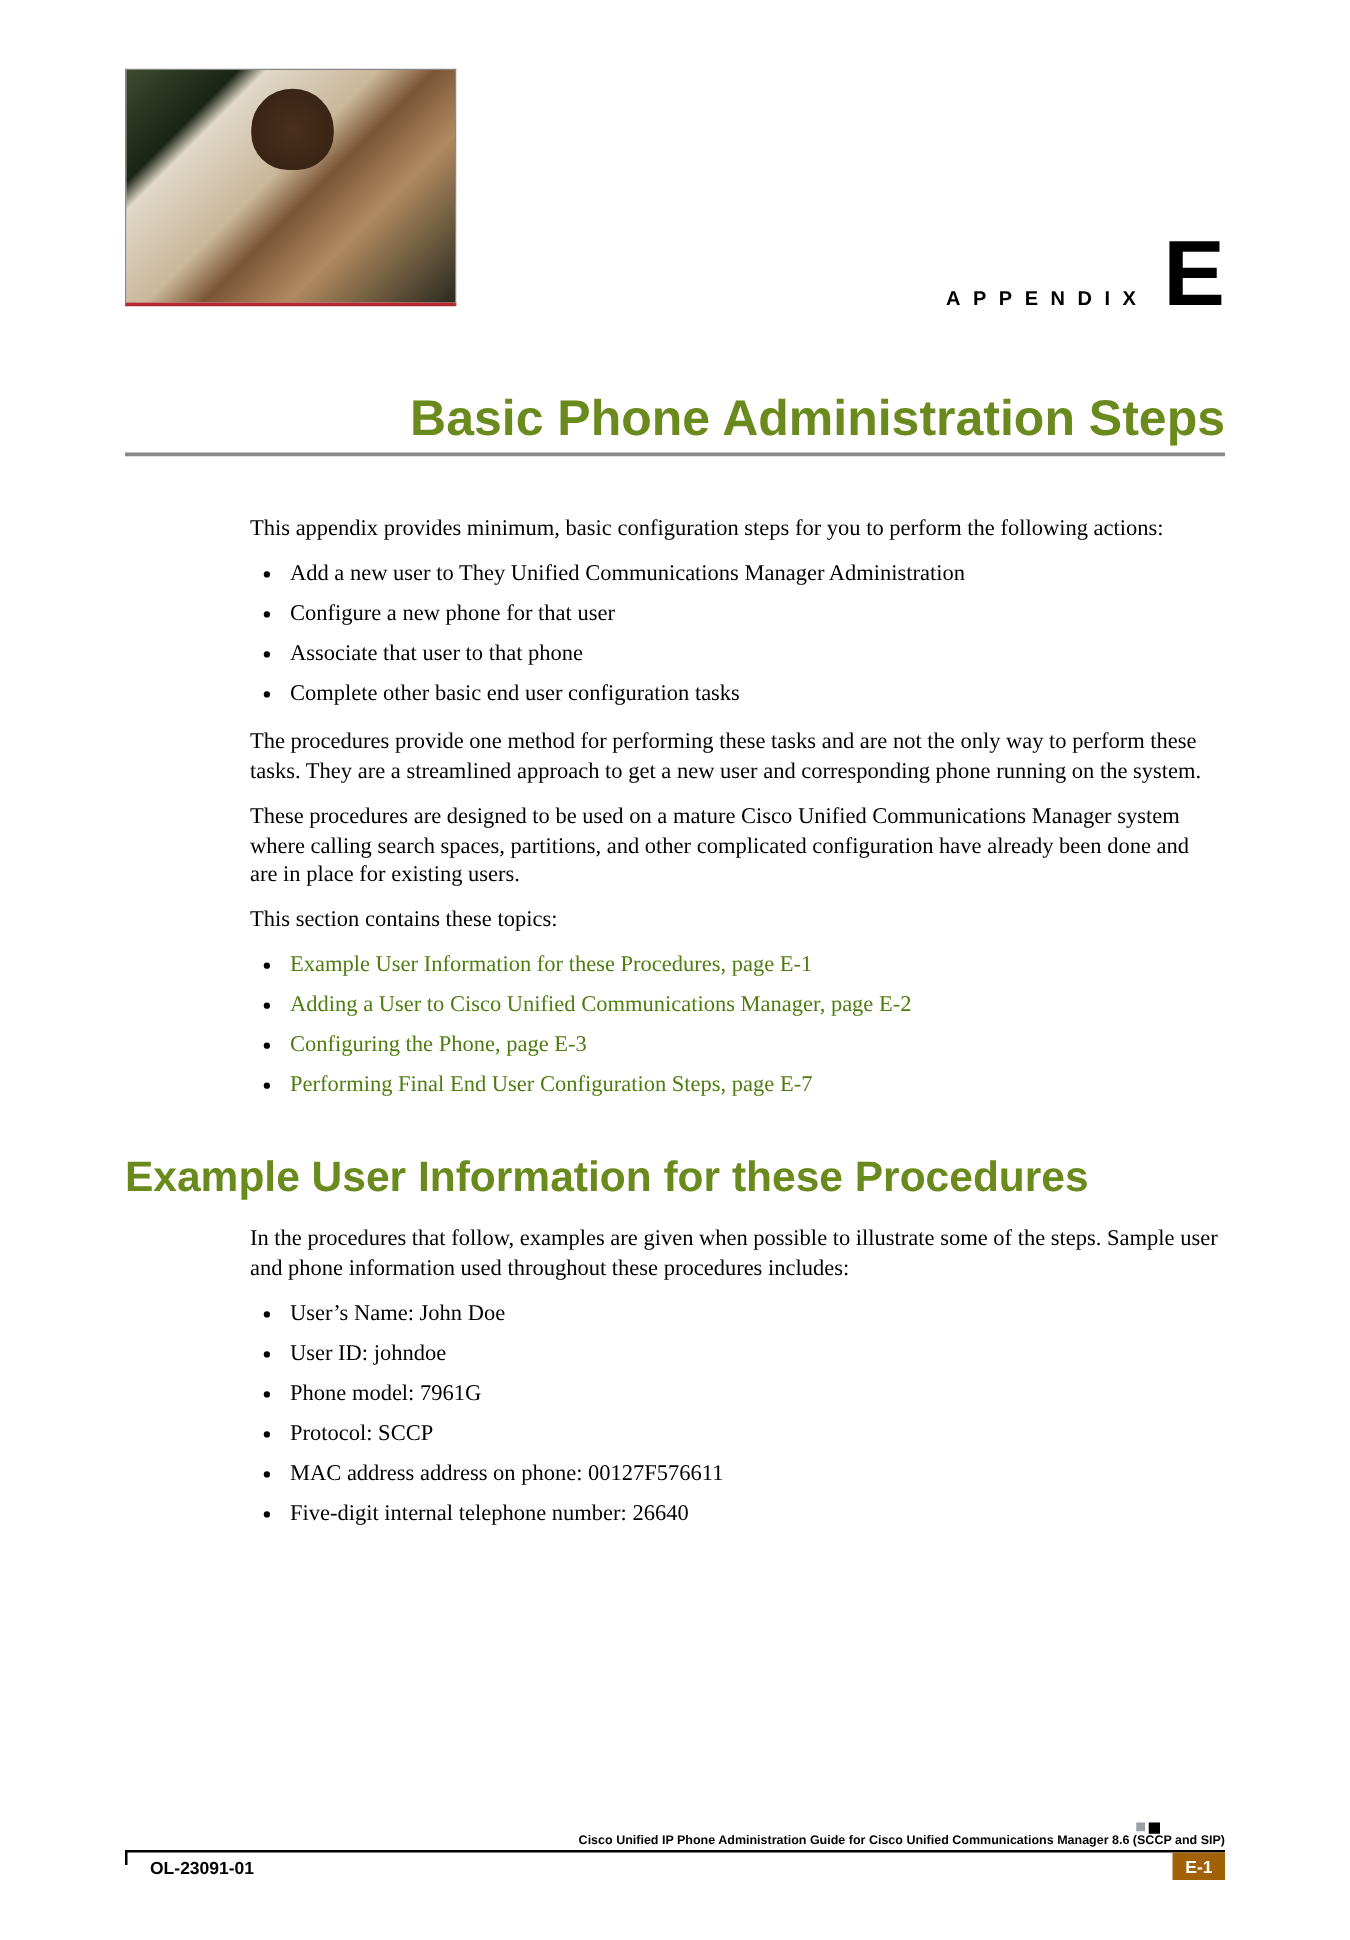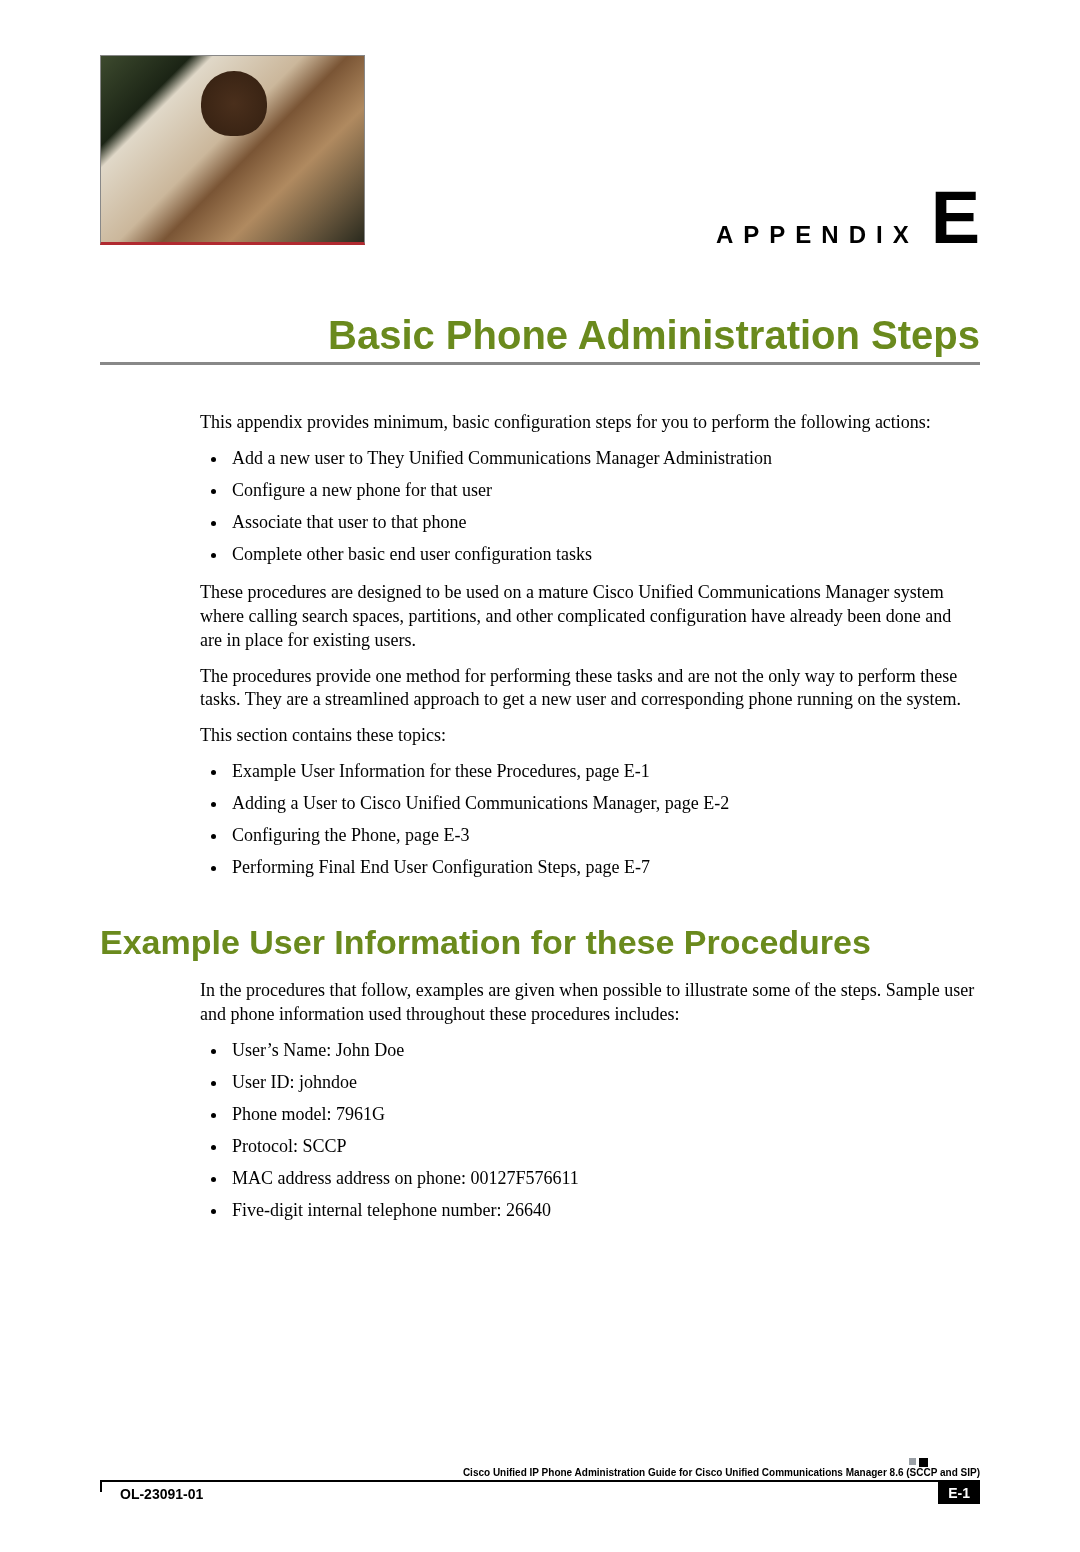--- a/index.html
+++ b/index.html
@@ -6,41 +6,41 @@
   .page{width:1080px;height:1552px;position:relative;box-sizing:border-box;}
   .content{position:absolute;left:100px;top:55px;width:880px;}
   
   .header-row{height:200px;position:relative;}
   .header-photo{width:265px;height:190px;display:inline-block;vertical-align:bottom;
     background:linear-gradient(135deg,#3d4a2e 0%,#1b2415 20%,#e0d8c8 25%,#cbb79b 45%,#7a5535 55%,#b08a60 70%,#2a2a1e 100%);
     border:1px solid #888;border-bottom:3px solid #b02a30;box-sizing:border-box;position:relative;}
   .header-photo::after{content:"";position:absolute;left:38%;top:8%;width:25%;height:35%;
     background:radial-gradient(ellipse at center,#4a2f1c 0%,#3a2414 70%);border-radius:50% 50% 45% 45%;}
   .appendix-block{position:absolute;right:0;bottom:6px;}
-  .appendix-label{font-family:Arial,Helvetica,sans-serif;font-weight:bold;font-size:24px;letter-spacing:10px;vertical-align:baseline;}
+  .appendix-label{font-family:Arial,Helvetica,sans-serif;font-weight:bold;font-size:16px;letter-spacing:10px;vertical-align:baseline;}
   .appendix-letter{font-family:Arial,Helvetica,sans-serif;font-weight:900;font-size:74px;line-height:0.7;vertical-align:baseline;margin-left:8px;}
   
   .h1{font-family:Arial,Helvetica,sans-serif;font-weight:bold;color:#6a8a1d;font-size:40px;margin:58px 0 4px 0;text-align:right;}
   .title-rule{border:none;border-top:3px solid #888;margin:0 0 46px 0;}
   
   .body{width:775px;margin-left:100px;font-size:18px;line-height:1.33;}
   .body p{margin:0 0 12px 0;}
   .body ul{margin:4px 0 14px 0;padding-left:28px;}
   .body ul li{margin:0 0 8px 0;padding-left:4px;}
-  .body a{color:#000000;text-decoration:none;}
+  .body a{color:#4d7c0f;text-decoration:none;}
   
   .h2{font-family:Arial,Helvetica,sans-serif;font-weight:bold;color:#6a8a1d;font-size:34px;margin:40px 0 14px -100px;}
   
   .footer{position:absolute;left:100px;bottom:44px;width:880px;}
   .ft-title{font-family:Arial,Helvetica,sans-serif;font-weight:bold;font-size:10px;text-align:right;margin-bottom:2px;}
   .ft-rule{border:none;border-top:2px solid #000;margin:0;}
   .ft-row{position:relative;height:26px;}
   .ft-doc{position:absolute;left:20px;top:4px;font-family:Arial,Helvetica,sans-serif;font-weight:bold;font-size:14px;}
   .ft-doc-tick{position:absolute;left:0;top:-2px;width:0;height:12px;border-left:2px solid #000;}
-  .ft-page{position:absolute;right:0;top:0;background:#000000;color:#fff;font-family:Arial,Helvetica,sans-serif;font-weight:bold;font-size:14px;padding:3px 10px;}
+  .ft-page{position:absolute;right:0;top:0;background:#a16207;color:#fff;font-family:Arial,Helvetica,sans-serif;font-weight:bold;font-size:14px;padding:3px 10px;}
   .ft-sq{position:absolute;right:52px;top:-9px;width:9px;height:9px;background:#000;}
   .ft-sq2{position:absolute;right:64px;top:-9px;width:7px;height:7px;background:#9aa0a6;}
 </style>
 </head>
 <body>
 
 <div class="page">
   <div class="content">
 
     <div class="header-row">
@@ -55,22 +55,22 @@
     <hr class="title-rule">
 
     <div class="body">
       <p>This appendix provides minimum, basic configuration steps for you to perform the following actions:</p>
       <ul>
         <li>Add a new user to They Unified Communications Manager Administration</li>
         <li>Configure a new phone for that user</li>
         <li>Associate that user to that phone</li>
         <li>Complete other basic end user configuration tasks</li>
       </ul>
+      <p>The procedures provide one method for performing these tasks and are not the only way to perform these tasks. They are a streamlined approach to get a new user and corresponding phone running on the system.</p>
       <p>These procedures are designed to be used on a mature Cisco Unified Communications Manager system where calling search spaces, partitions, and other complicated configuration have already been done and are in place for existing users.</p>
-      <p>The procedures provide one method for performing these tasks and are not the only way to perform these tasks. They are a streamlined approach to get a new user and corresponding phone running on the system.</p>
       <p>This section contains these topics:</p>
       <ul>
         <li><a href="#">Example User Information for these Procedures, page E-1</a></li>
         <li><a href="#">Adding a User to Cisco Unified Communications Manager, page E-2</a></li>
         <li><a href="#">Configuring the Phone, page E-3</a></li>
         <li><a href="#">Performing Final End User Configuration Steps, page E-7</a></li>
       </ul>
 
       <h2 class="h2">Example User Information for these Procedures</h2>
       <p>In the procedures that follow, examples are given when possible to illustrate some of the steps. Sample user and phone information used throughout these procedures includes:</p>

